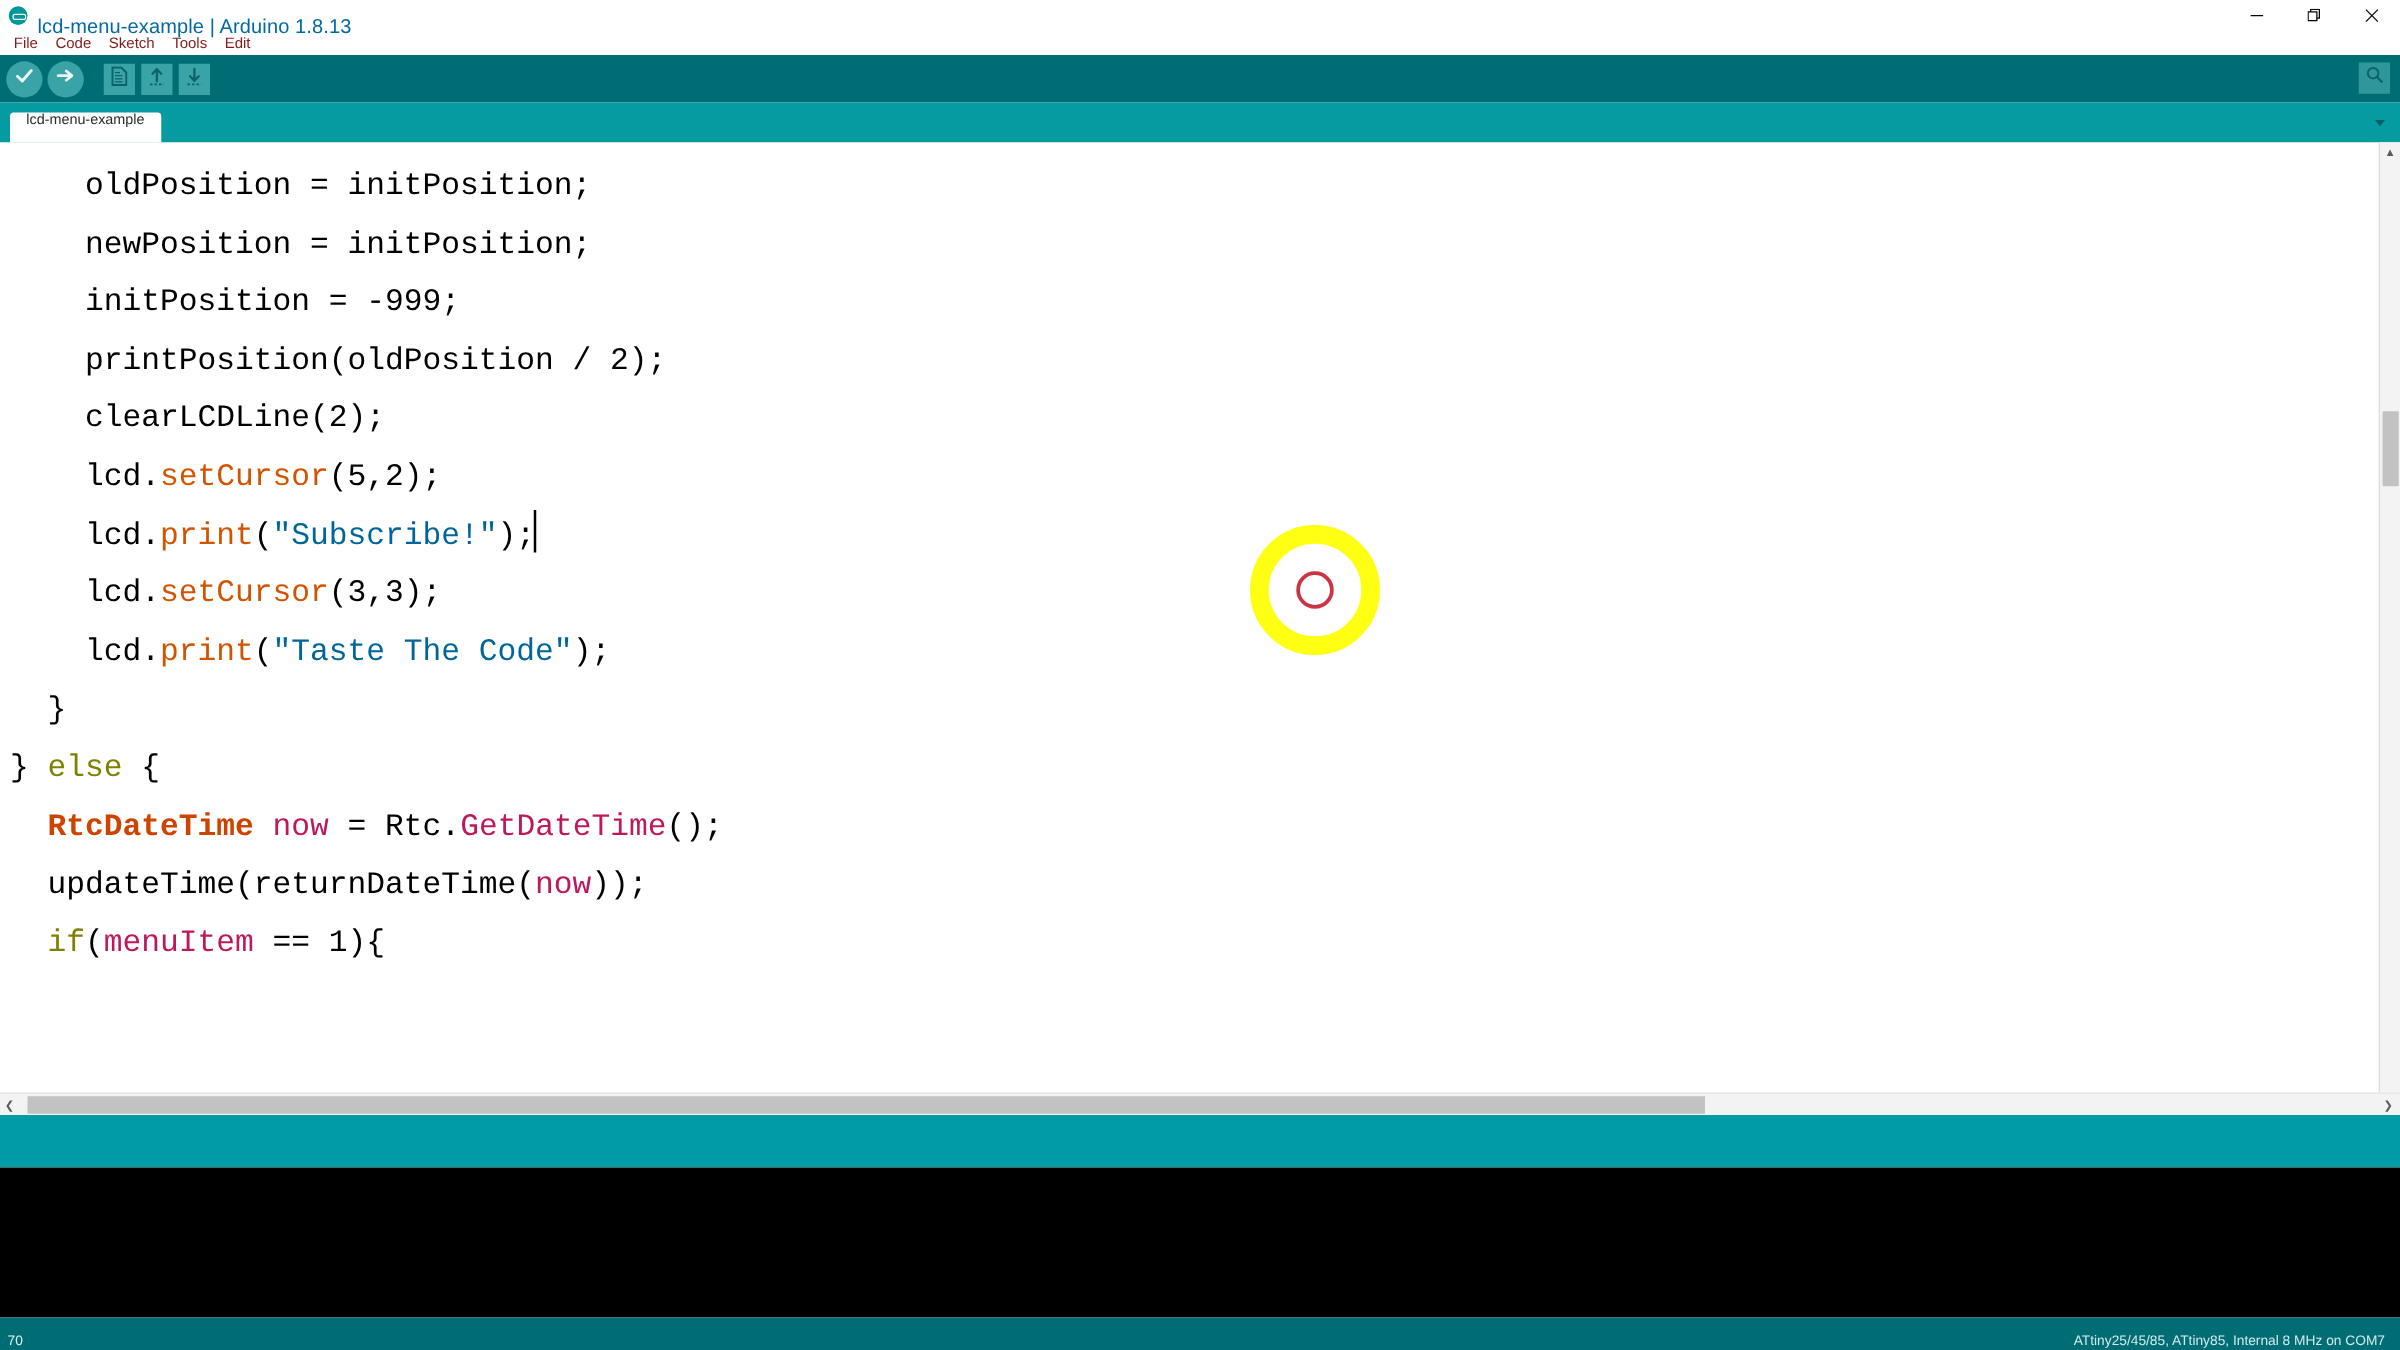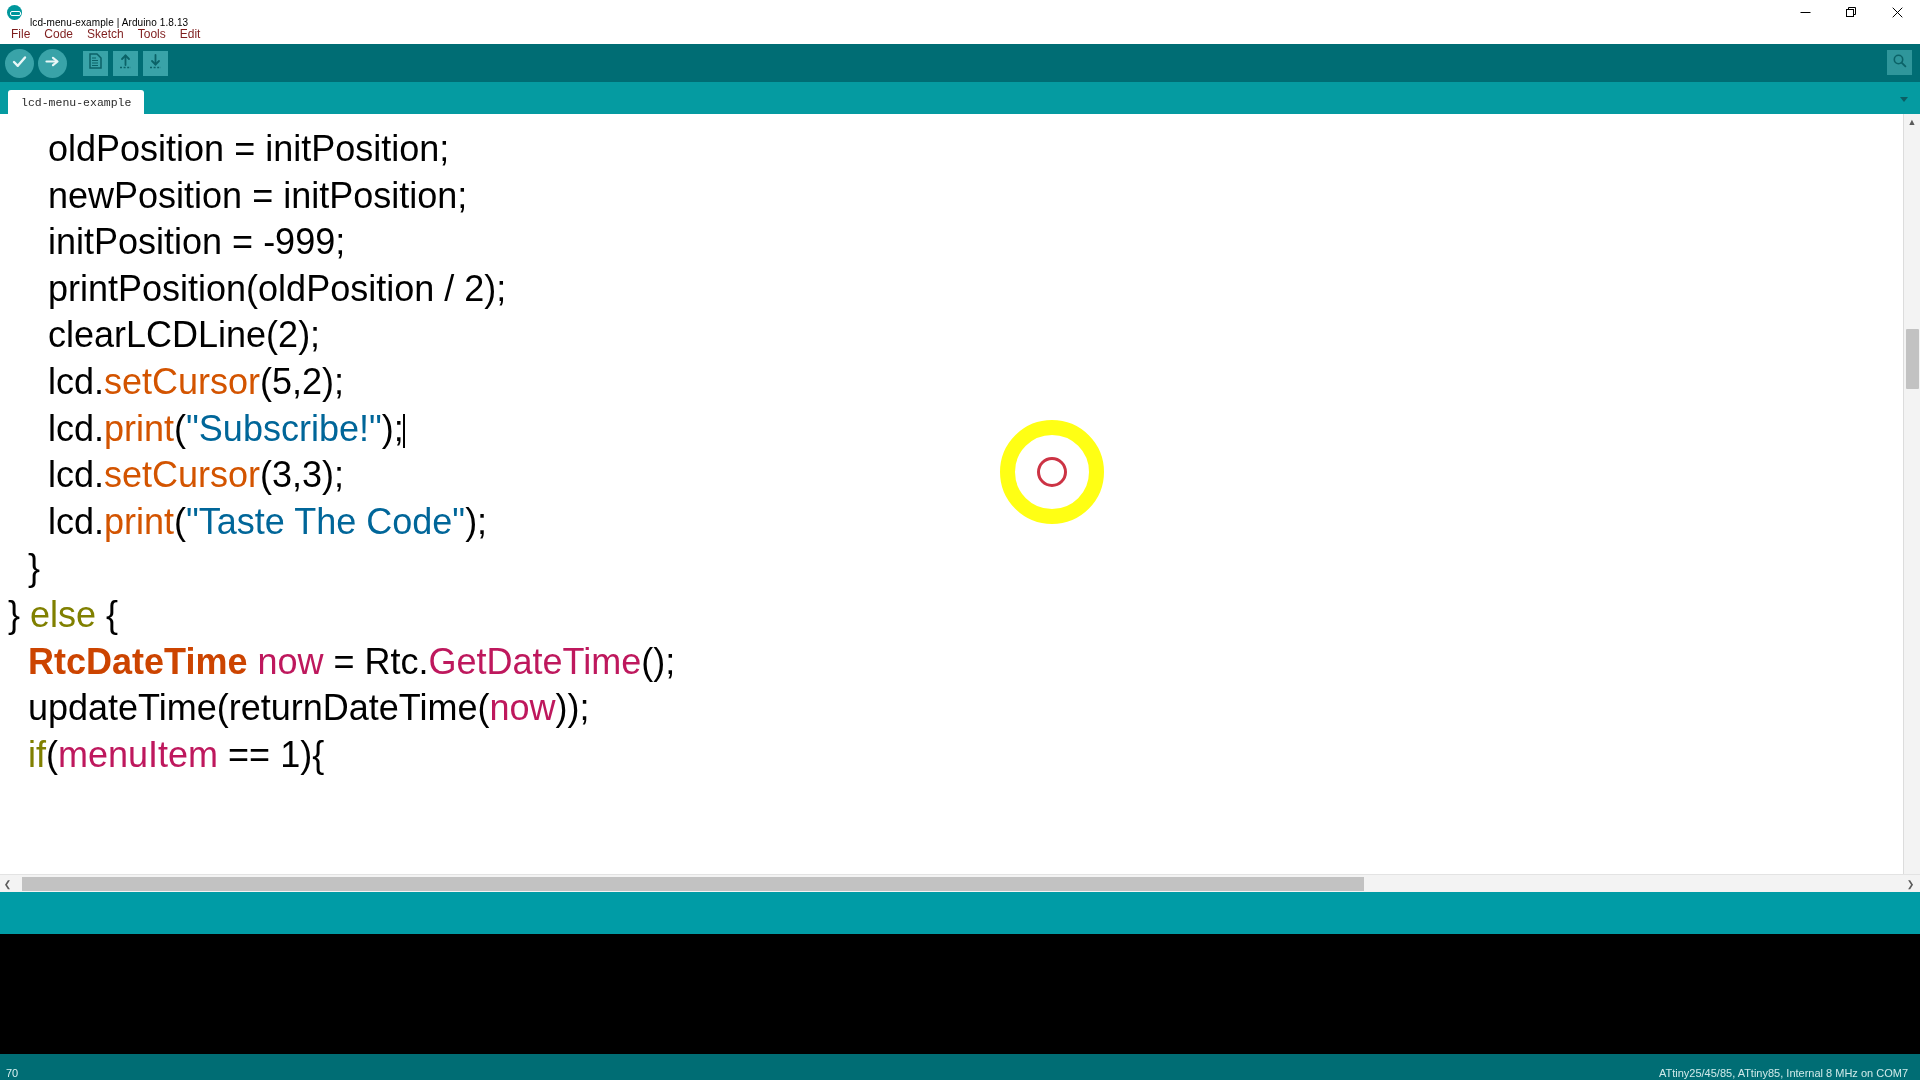--- a/index.html
+++ b/index.html
@@ -29,22 +29,22 @@
   }
   .app-logo::before {
     content: "";
     position: absolute;
     left: 3px; top: 6px;
     width: 9px; height: 3px;
     border-radius: 2px;
     border: 1.2px solid #ffffff;
   }
   .title-text {
-    font-size: 10px;
-    color: #000000;
+    font-size: 16px;
+    color: #0369a1;
     letter-spacing: 0.1px;
     white-space: nowrap;
     margin-top: 20px;
   }
   .win-controls {
     position: absolute;
     right: 0; top: 0;
     height: 24px;
     display: flex;
   }
@@ -110,25 +110,24 @@
     display: flex;
     align-items: flex-end;
     padding-left: 8px;
     position: relative;
   }
   .tab {
     background: #ffffff;
     border-radius: 3px 3px 0 0;
     height: 24px;
     padding: 0 13px;
-    display: flex; align-items: center;
+    display: flex; align-items: flex-start;
     font-size: 11.5px;
     color: #2b2b2b;
     white-space: nowrap;
-    font-family: Liberation Mono, monospace;
   }
   .tab-dropdown {
     position: absolute;
     right: 6px; bottom: 4px;
     width: 20px; height: 20px;
     display: flex; align-items: center; justify-content: center;
   }
 
   
   .editor-wrap {
@@ -137,22 +136,22 @@
     background: #ffffff;
     display: flex;
   }
   .editor {
     flex: 1;
     position: relative;
     overflow: hidden;
     padding-top: 12px;
   }
   .code {
-    font-family: Liberation Sans, sans-serif;
-    font-size: 36px;
+    font-family: Liberation Mono, monospace;
+    font-size: 25px;
     line-height: 46.6px;
     color: #000000;
     white-space: pre;
     padding-left: 8px;
     letter-spacing: 0px;
   }
   .code .ln { display: block; height: 46.6px; }
   .kw-func   { color: #d35400; }          
   .kw-type   { color: #cc4400; font-weight: bold; } 
   .kw-var    { color: #be185d; }          

